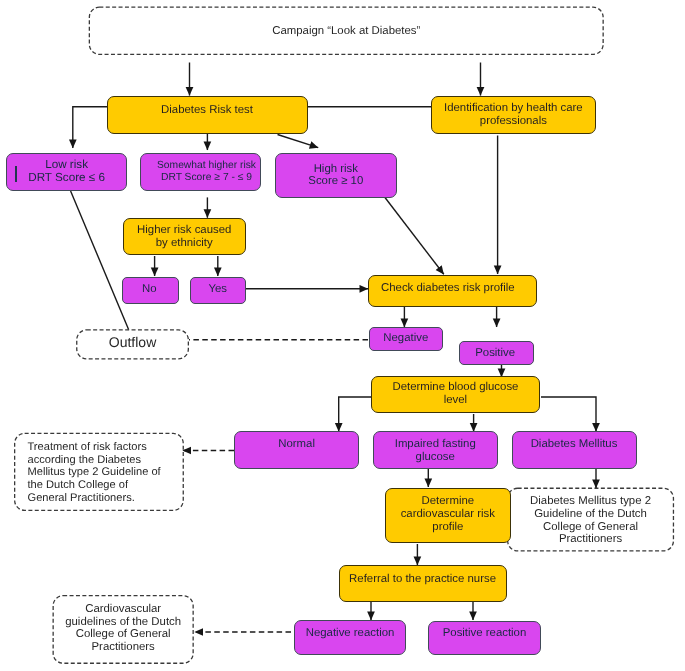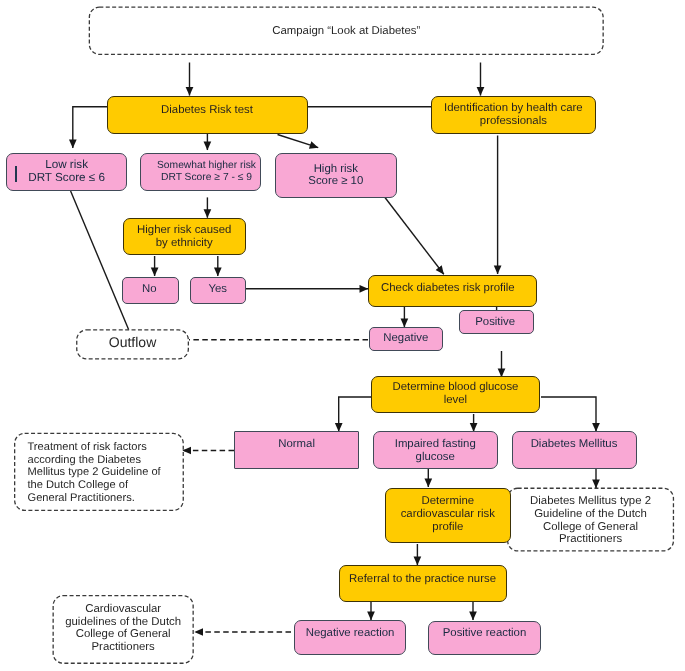--- a/index.html
+++ b/index.html
@@ -5,21 +5,21 @@
 <style>
   html,body{margin:0;padding:0;background:#fff;}
   *{-webkit-font-smoothing:antialiased;text-rendering:geometricPrecision;}
   body{width:685px;height:671px;position:relative;overflow:hidden;
        font-family:"Liberation Sans",sans-serif;}
   #stage{position:absolute;left:0;top:0;width:685px;height:671px;background:#fff;}
   .node{position:absolute;box-sizing:border-box;display:flex;align-items:center;
         justify-content:center;text-align:center;font-size:11.4px;line-height:12.8px;}
   .node .txt{display:block;width:100%;}
   .yellow{background:#FFCB00;border:1.15px solid #3C3208;border-radius:7px;color:#231F20;}
-  .blue{background:#f9a8d4;border:1.2px solid #414A58;border-radius:7px;color:#17293F;}
+  .blue{background:#d946ef;border:1.2px solid #414A58;border-radius:7px;color:#17293F;}
   .dashed{background:transparent;border:0;color:#262626;}
   .lft{justify-content:flex-start;text-align:left;}
   svg.links{position:absolute;left:0;top:0;width:685px;height:671px;pointer-events:none;}
 </style>
 </head>
 <body>
 
 <div id="stage">
   <svg class="links" viewBox="0 0 685 671">
     <defs>
@@ -94,27 +94,27 @@
       </div>
       <div class="node dashed" style="left: 76.1px; top: 329.2px; width: 112.9px; height: 30.4px; font-size: 14px; border-radius: 10px;">
         <span class="txt" style="transform: translate(0px, -1.8px);">Outflow</span>
       </div>
       <div class="node yellow" style="left: 368.3px; top: 275px; width: 168.4px; height: 32px; font-size: 11.4px; border-radius: 7px;">
         <span class="txt" style="transform: translate(-4.7px, -3px);">Check diabetes risk profile</span>
       </div>
       <div class="node blue" style="left: 369.2px; top: 326.7px; width: 74.2px; height: 24.3px; font-size: 11.4px; border-radius: 5px;">
         <span class="txt" style="transform: translate(-0.5px, -0.5px);">Negative</span>
       </div>
-      <div class="node blue" style="left: 459px; top: 310px; width: 75.3px; height: 24.1px; font-size: 11.4px; border-radius: 5px;">
+      <div class="node blue" style="left: 459px; top: 341px; width: 75.3px; height: 24.1px; font-size: 11.4px; border-radius: 5px;">
         <span class="txt" style="transform: translate(-1.5px, -0.5px);">Positive</span>
       </div>
       <div class="node yellow" style="left: 371.1px; top: 376px; width: 168.7px; height: 37.4px; font-size: 11.4px; border-radius: 7px;">
         <span class="txt" style="transform: translate(0px, -0.9px);">Determine blood glucose<br>level</span>
       </div>
-      <div class="node blue" style="left: 233.9px; top: 431.4px; width: 125.4px; height: 37.5px; font-size: 11.4px; border-radius: 1px;">
+      <div class="node blue" style="left: 233.9px; top: 431.4px; width: 125.4px; height: 37.5px; font-size: 11.4px; border-radius: 7px;">
         <span class="txt" style="transform: translate(0px, -6px);">Normal</span>
       </div>
       <div class="node blue" style="left: 372.6px; top: 431.4px; width: 125.3px; height: 37.5px; font-size: 11.4px; border-radius: 7px;">
         <span class="txt" style="transform: translate(0px, 0.8px);">Impaired fasting<br>glucose</span>
       </div>
       <div class="node blue" style="left: 511.5px; top: 431.4px; width: 125px; height: 37.5px; font-size: 11.4px; border-radius: 7px;">
         <span class="txt" style="transform: translate(0px, -6px);">Diabetes Mellitus</span>
       </div>
       <div class="node dashed lft" style="left: 14px; top: 432.8px; width: 169.9px; height: 78.2px; font-size: 11.1px; line-height: 12.9px; border-radius: 10px;">
         <span class="txt" style="padding-left: 13.5px; transform: translate(0px, 1.2px);">Treatment of risk factors<br>according the Diabetes<br>Mellitus type 2 Guideline of<br>the Dutch College of<br>General Practitioners.</span>

